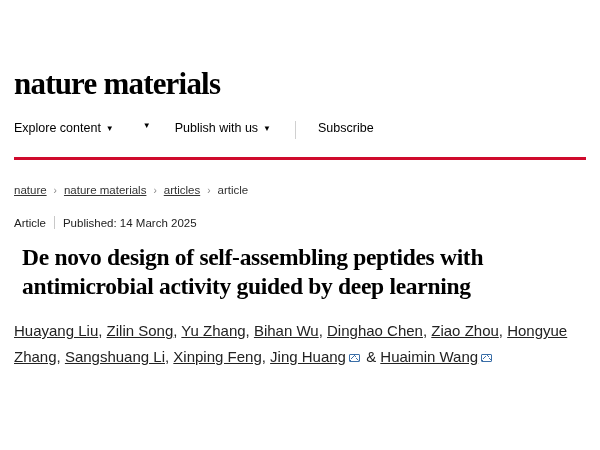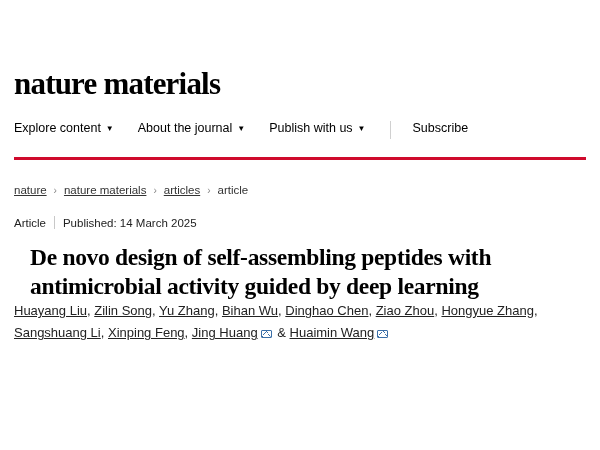--- a/index.html
+++ b/index.html
@@ -121,26 +121,27 @@
     background: #c8c8c8;
     margin: 0 8px;
   }
   h1.article-title {
     font-family: "Liberation Serif", serif;
     font-size: 23.5px;
     font-weight: 700;
     color: #000000;
     line-height: 1.22;
     letter-spacing: -0.3px;
-    margin: 14px 0 0 16px;
+    margin: 14px 0 0 8px;
     max-width: 545px;
   }
   .authors {
-    font-family: "Liberation Sans", sans-serif;
-    font-size: 13px;
+    margin-top: 18px;
+    font-family: "Liberation Sans", sans-serif;
+    font-size: 15px;
     color: #222222;
     line-height: 1.7;
     max-width: 575px;
   }
   .authors a {
     color: #222222;
     text-decoration: underline;
     cursor: pointer;
   }
   .mail-icon {
@@ -178,21 +179,20 @@
     <div class="masthead">
       <div class="masthead-title">nature materials</div>
     </div>
 
     <div class="navbar">
       <div class="nav-item">
         <span>Explore content</span>
         <span class="caret">▼</span>
       </div>
       <div class="nav-item">
-        <span>About the journal</span>
         <span class="caret">▼</span>
       </div>
       <div class="nav-item">
         <span>Publish with us</span>
         <span class="caret">▼</span>
       </div>
       <div class="nav-sep"></div>
       <div class="nav-item last">
         <span>Subscribe</span>
       </div>

